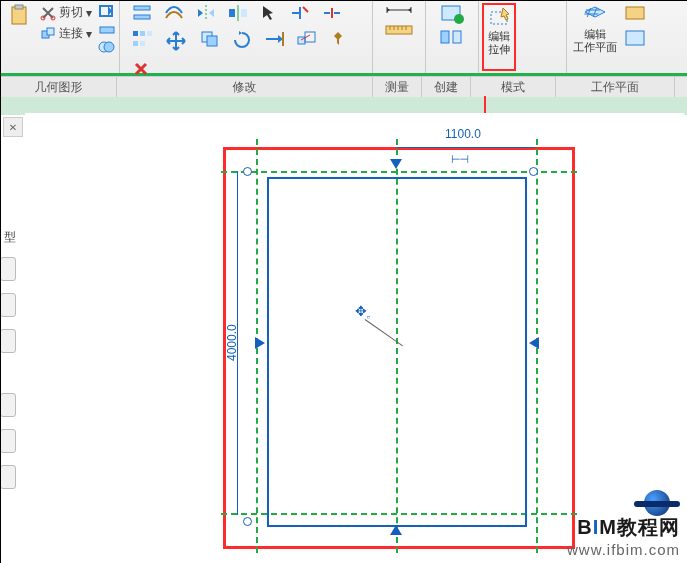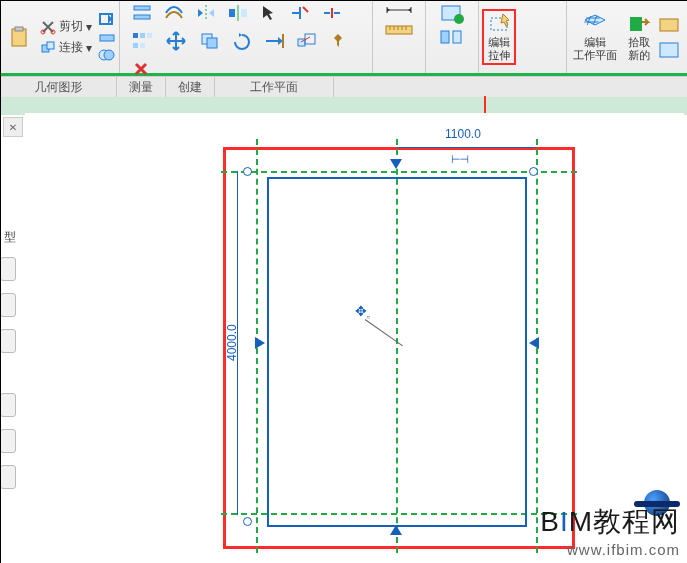--- a/index.html
+++ b/index.html
@@ -1,18 +1,18 @@
 <!DOCTYPE html>
 <html><head>
 <meta charset="utf-8">
 <style>
   body{margin:0;font-family:"Microsoft YaHei",Arial,sans-serif;font-size:12px;background:#fff;width:687px;height:563px;overflow:hidden;position:relative;border:1px solid #000}
   .ribbon{background:linear-gradient(#f5f5f5,#ededed);border-bottom:3px solid #22b14c;height:72px;display:flex}
   .panel{border-right:1px solid #c9c9c9;padding:2px 3px;display:flex;flex-direction:column}
-  .panel-body{flex:1;display:flex;align-items:center;gap:4px}
+  .panel-body{flex:1;display:flex;gap:4px}
   .col{display:flex;flex-direction:column;gap:2px}
   .btn{display:flex;align-items:center;gap:3px;padding:1px 2px;color:#444;cursor:pointer;white-space:nowrap}
   .btn svg{width:16px;height:16px}
   .bigbtn{display:flex;flex-direction:column;align-items:center;gap:2px;padding:1px 3px;cursor:pointer;font-size:11px;color:#333;line-height:13px;text-align:center}
   .bigbtn svg{width:24px;height:22px}
   .highlighted{border:2px solid #ff2a2a}
   .titles{display:flex;height:20px;background:#e9e9e9;border-top:1px solid #cfcfcf}
   .title{border-right:1px solid #c9c9c9;text-align:center;font-size:12px;color:#555;display:flex;align-items:center;justify-content:center}
   .greenstrip{height:18px;background:#cfe9d8}
   .left-tools{position:absolute;left:-2px;top:126px;width:18px;display:flex;flex-direction:column;gap:12px;align-items:center}
@@ -28,21 +28,21 @@
   .dot{position:absolute;width:7px;height:7px;border:1px solid #1560bd;border-radius:50%;background:#fff}
   .tri-r{position:absolute;width:0;height:0;border-top:6px solid transparent;border-bottom:6px solid transparent;border-left:10px solid #1560bd}
   .tri-l{position:absolute;width:0;height:0;border-top:6px solid transparent;border-bottom:6px solid transparent;border-right:10px solid #1560bd}
   .tri-d{position:absolute;width:0;height:0;border-left:6px solid transparent;border-right:6px solid transparent;border-top:10px solid #1560bd}
   .tri-u{position:absolute;width:0;height:0;border-left:6px solid transparent;border-right:6px solid transparent;border-bottom:10px solid #1560bd}
   .arrow{position:absolute;left:483px;top:95px;width:2px;height:44px;background:#ff2a2a}
   .arrow:after{content:"";position:absolute;left:-6px;bottom:-10px;border-left:7px solid transparent;border-right:7px solid transparent;border-top:12px solid #ff2a2a}
   .cursor-icon{position:absolute;color:#1560bd;font-size:14px}
   .drag-line{position:absolute;width:46px;height:1px;background:#666;transform:rotate(35deg);transform-origin:left center}
   .logo{position:absolute;right:8px;bottom:6px;text-align:right}
-  .logo .big{font-size:28px;font-weight:400;color:#1a1a1a;letter-spacing:1px}
+  .logo .big{font-size:20px;font-weight:700;color:#1a1a1a;letter-spacing:1px}
   .logo .big .dot-i{color:#1560bd}
   .logo .sub{font-size:15px;color:#666;letter-spacing:1px}
   .compass{position:absolute;right:18px;bottom:48px;width:26px;height:26px;border-radius:50%;background:radial-gradient(circle at 35% 35%,#4aa0ff,#0a2a6a)}
   .compass:before{content:"";position:absolute;left:-10px;top:11px;width:46px;height:6px;background:#0a2a6a;border-radius:3px}
   .dim-mark{position:absolute;color:#1560bd;font-size:11px}
 </style>
 </head>
 <body>
 
 <div class="ribbon">
@@ -199,44 +199,38 @@
   <div class="panel" style="width:118px">
     <div class="panel-body" style="gap:4px">
       <div class="bigbtn">
         <svg>
             <path d="M2 8l10-5 10 5-10 5z" fill="#cde8ff" stroke="#2a7fd4"></path>
             <path d="M5 6l14 0M5 10l14 0M9 4l0 9M15 4l0 9" stroke="#2a7fd4" transform="skewX(-20)"></path>
           </svg>
         <span style="white-space:pre">编辑
 工作平面</span>
       </div>
-      <div class="bigbtn">
-        <svg>
-            <rect x="3" y="5" width="12" height="14" fill="#22aa44"></rect>
-            <path d="M15 10l6 0-3-3m3 3l-3 3" stroke="#b07d1e" stroke-width="2" fill="none"></path>
-          </svg>
-        <span style="white-space:pre">拾取
-新的</span>
-      </div>
       <div class="col" style="gap:8px">
         <svg width="22" height="18">
             <rect x="2" y="4" width="18" height="12" fill="#f4d483" stroke="#b07d1e"></rect>
           </svg>
         <svg width="22" height="18">
             <rect x="2" y="2" width="18" height="14" fill="#cde8ff" stroke="#2a7fd4"></rect>
           </svg>
       </div>
     </div>
   </div>
 </div>
 
 <div class="titles">
   <div class="title" style="width:115px">几何图形</div>
+  <div class="title" style="width:255px">修改</div>
   <div class="title" style="width:48px">测量</div>
   <div class="title" style="width:48px">创建</div>
+  <div class="title" style="width:84px">模式</div>
   <div class="title" style="width:118px">工作平面</div>
 </div>
 <div class="greenstrip"></div>
 
 <div class="arrow"></div>
 
 <div class="panel-tab" style="position:absolute;left:2px;top:116px">✕</div>
 <div class="typechar" style="top:228px">型</div>
 <div class="left-tools" style="top:256px">
   <div class="tool-slot"></div>

